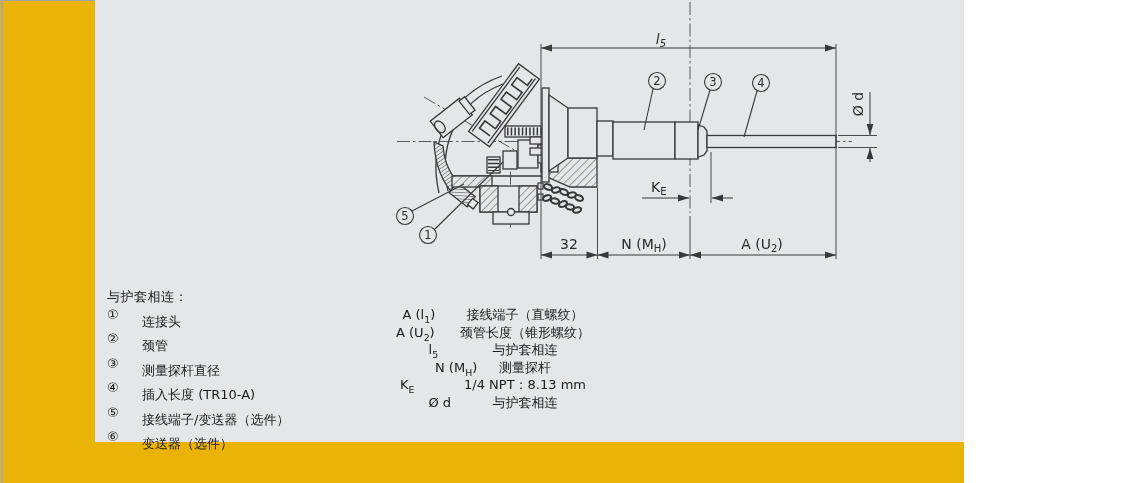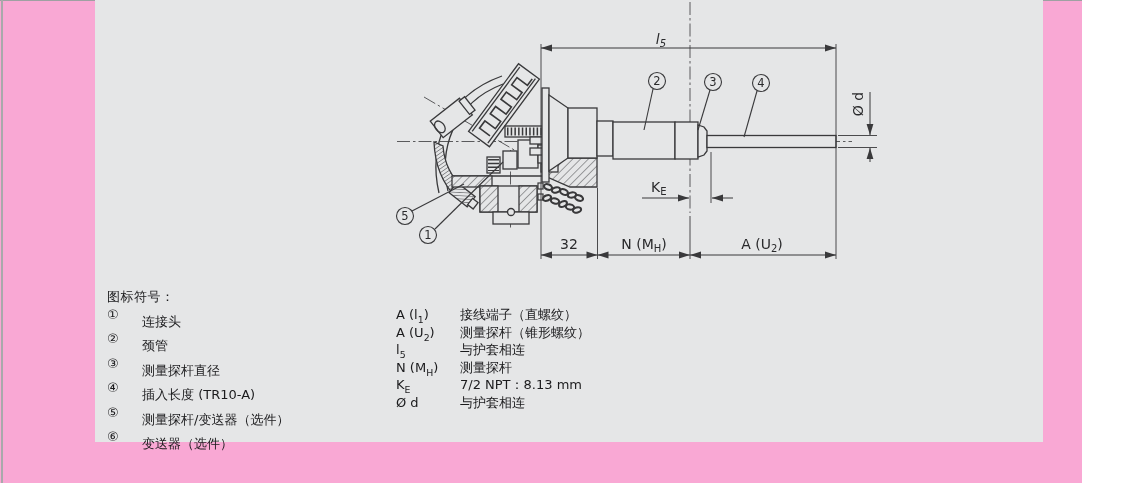--- a/index.html
+++ b/index.html
@@ -1,30 +1,30 @@
 <!DOCTYPE html>
 <html><head>
 <meta charset="utf-8">
 <style>
   html,body{margin:0;padding:0;background:#fff;}
-  .page{position:relative;width:1082px;height:483px;background:#f9a8d4;overflow:hidden;
+  .page{position:relative;width:964px;height:483px;background:#eab308;overflow:hidden;
         font-family:"DejaVu Sans","Liberation Sans",sans-serif;color:#1b1b1d;}
   .border-left{position:absolute;left:1px;top:0;width:2px;height:483px;background:#a9a9ab;}
   .border-right{position:absolute;left:1138px;top:0;width:2px;height:483px;background:#bcbcbe;}
   .border-top{position:absolute;left:0;top:0;width:1142px;height:1px;background:#9fa0a2;}
   .panel{position:absolute;left:95px;top:0;width:948px;height:442px;background:#e5e6e7;}
   svg.drawing{position:absolute;left:0;top:0;width:1142px;height:483px;}
   
   .legend-items{position:absolute;left:107px;top:288px;font-size:13px;line-height:17.5px;}
   .legend-title{font-weight:500;letter-spacing:.5px;}
   .leg-row{display:flex;}
   .leg-num{width:35px;flex:0 0 35px;}
   .leg-text{white-space:nowrap;margin-top:7px;}
   .legend-dims{position:absolute;left:396px;top:306px;font-size:13px;line-height:17.6px;}
-  .dim-row{display:flex;}
+  .dim-row{display:flex;justify-content:center;}
   .dim-sym{width:64px;flex:0 0 64px;white-space:nowrap;}
   .dim-desc{white-space:nowrap;}
   sub{font-size:72%;line-height:0;}
   text{font-family:"DejaVu Sans","Liberation Sans",sans-serif;}
 </style>
 </head>
 <body>
 
 <div class="page">
   <div class="border-top"></div>
@@ -179,70 +179,70 @@
         <text x="713" y="86" text-anchor="middle">3</text>
       </g>
       <g>
         <circle cx="761" cy="83" r="8.5" fill="#e5e6e7" stroke="#39393b" stroke-width="1.1"></circle>
         <text x="761" y="87" text-anchor="middle">4</text>
       </g>
     </g>
   </svg>
 
   <div class="legend-items">
-    <div class="legend-title">图标符号：</div>
+    <div class="legend-title">与护套相连：</div>
     <div id="legend-items-list">
         <div class="leg-row">
       <span class="leg-num">①</span>
       <span class="leg-text">连接头</span>
     </div>
         <div class="leg-row">
       <span class="leg-num">②</span>
       <span class="leg-text">颈管</span>
     </div>
         <div class="leg-row">
       <span class="leg-num">③</span>
       <span class="leg-text">测量探杆直径</span>
     </div>
         <div class="leg-row">
       <span class="leg-num">④</span>
       <span class="leg-text">插入长度 (TR10-A)</span>
     </div>
         <div class="leg-row">
       <span class="leg-num">⑤</span>
-      <span class="leg-text">测量探杆/变送器（选件）</span>
+      <span class="leg-text">接线端子/变送器（选件）</span>
     </div>
         <div class="leg-row">
       <span class="leg-num">⑥</span>
       <span class="leg-text">变送器（选件）</span>
     </div>
       </div>
   </div>
 
   <div class="legend-dims">
     <div id="legend-dims-list">
         <div class="dim-row">
       <span class="dim-sym">A (l<sub>1</sub>)</span>
       <span class="dim-desc">接线端子（直螺纹）</span>
     </div>
         <div class="dim-row">
       <span class="dim-sym">A (U<sub>2</sub>)</span>
-      <span class="dim-desc">测量探杆（锥形螺纹）</span>
+      <span class="dim-desc">颈管长度（锥形螺纹）</span>
     </div>
         <div class="dim-row">
       <span class="dim-sym">l<sub>5</sub></span>
       <span class="dim-desc">与护套相连</span>
     </div>
         <div class="dim-row">
       <span class="dim-sym">N (M<sub>H</sub>)</span>
       <span class="dim-desc">测量探杆</span>
     </div>
         <div class="dim-row">
       <span class="dim-sym">K<sub>E</sub></span>
-      <span class="dim-desc">7/2 NPT：8.13 mm</span>
+      <span class="dim-desc">1/4 NPT：8.13 mm</span>
     </div>
         <div class="dim-row">
       <span class="dim-sym">Ø d</span>
       <span class="dim-desc">与护套相连</span>
     </div>
       </div>
   </div>
 
 </div>
 

